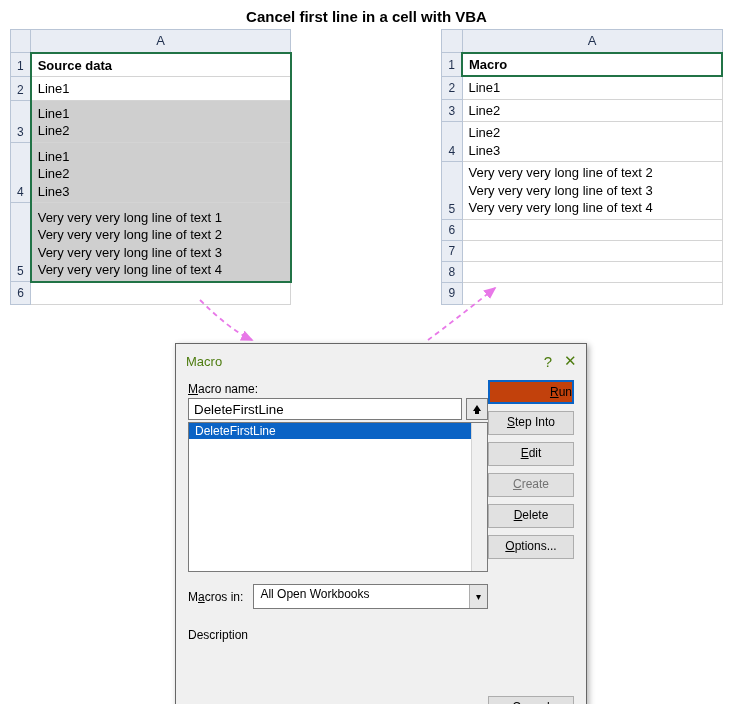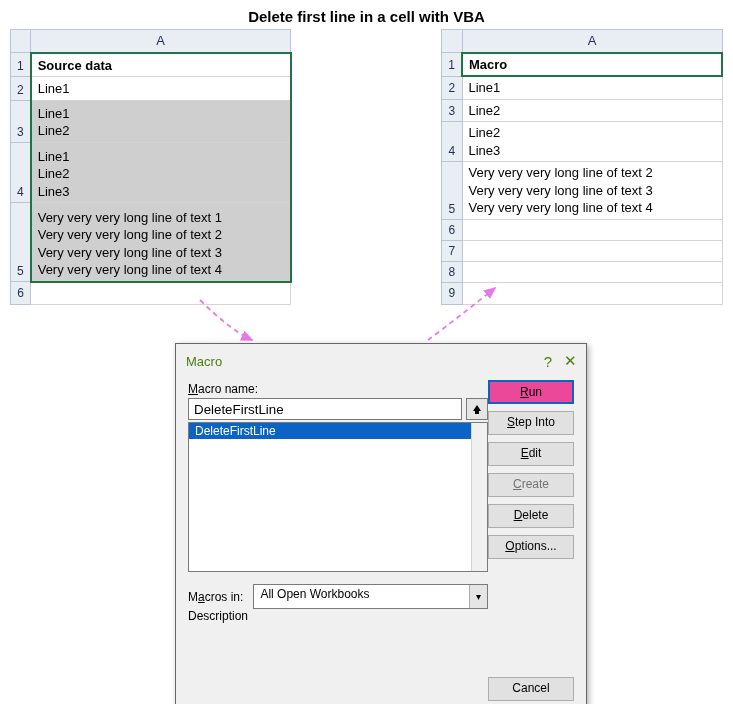--- a/index.html
+++ b/index.html
@@ -131,60 +131,61 @@
   }
   .btn {
     height: 24px;
     border: 1px solid #adadad;
     background:#e1e1e1;
     text-align:center;
     line-height:21px;
   }
   .btn.primary {
     border: 2px solid #0a63c5;
-    background:#ec4899;
+    background:#c2410c;
+    text-align:right;
   }
   .btn.disabled { color:#737373; }
   .macros-in-row {
     display:flex; align-items:center; gap:10px; margin-top:12px;
   }
   .select {
     flex:1; position:relative;
     border: 1px solid #7a7a7a;
     background:#fff;
     height: 25px;
     padding: 2px 20px 2px 6px;
   }
   .select .chev {
     position:absolute; right:0; top:0; bottom:0; width:18px;
     border-left:1px solid #adadad;
     background:#e5e5e5;
     display:flex; align-items:center; justify-content:center;
     font-size:10px;
   }
-  .desc-lbl { margin-top:0; }
+  .desc-lbl { margin-top:19px; }
   .dlg-footer {
     display:flex; justify-content:flex-end;
     padding: 6px 12px 12px;
   }
   .dlg-footer .btn { width: 86px; }
 
   
   svg.arrows {
     position:absolute;
     left:0; top:0;
     pointer-events:none;
   }
 
   .u { text-decoration: underline; }
 </style>
 </head>
 <body>
 
-<div class="title">Delete first line in a cell with VBA</div>
+<div class="title">Cancel first line in a cell with VBA</div>
 
 <div class="sheets-row">
 
   <table class="sheet">
     <tbody>
         <tr>
       <td class="corner"></td>
       <td class="colhdr colA">A</td>
     </tr>
     <tr>

